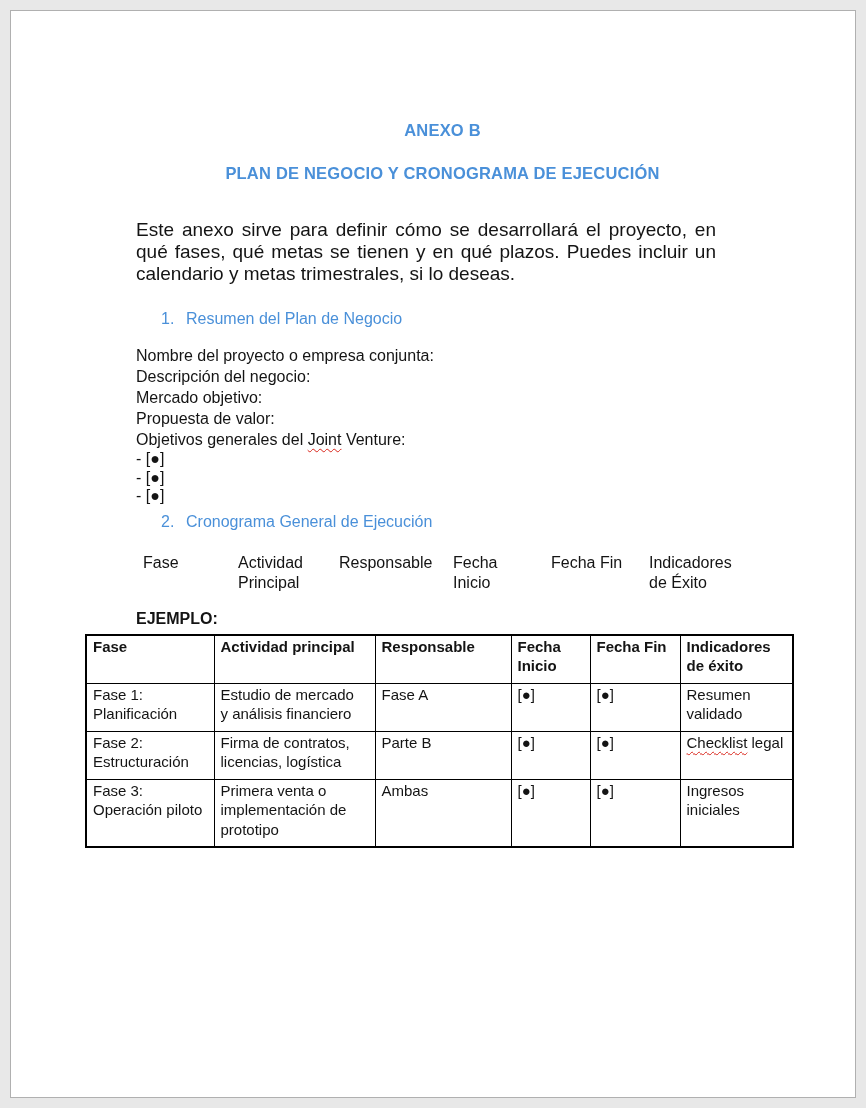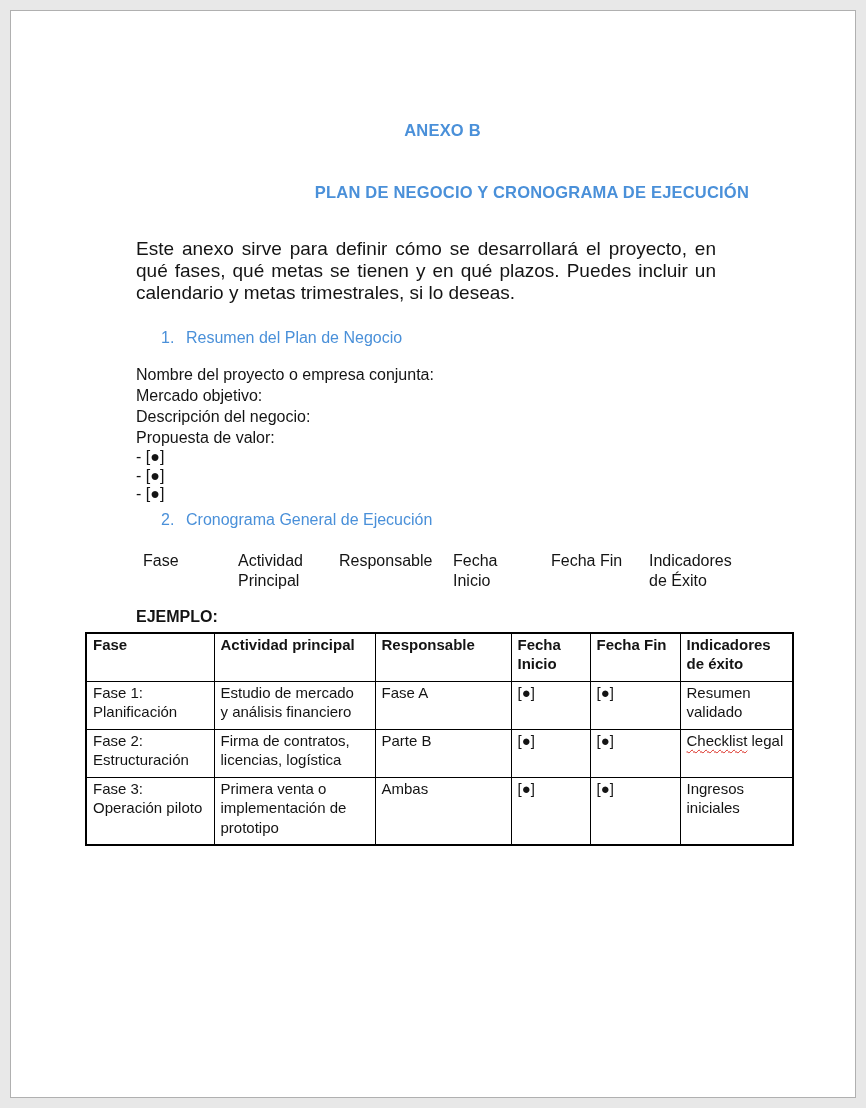--- a/index.html
+++ b/index.html
@@ -31,22 +31,22 @@
   }
   .doc-title{
     margin-top:110px;
     text-align:center;
     color:var(--accent);
     font-size:16.5px;
     font-weight:bold;
     letter-spacing:.2px;
   }
   .doc-subtitle{
-    margin-top:43px;
-    text-align:right;
+    margin-top:24px;
+    text-align:center;
     color:var(--accent);
     font-size:16.5px;
     font-weight:bold;
     letter-spacing:.2px;
   }
   .intro{
     margin-top:36px;
     max-width:580px;
     font-size:19px;
     line-height:22px;
@@ -136,23 +136,24 @@
 
     <p class="intro">Este anexo sirve para definir cómo se desarrollará el proyecto, en qué fases, qué metas se tienen y en qué plazos. Puedes incluir un calendario y metas trimestrales, si lo deseas.</p>
 
     <div class="section-heading sec1">
       <span class="num">1.</span>
       <span>Resumen del Plan de Negocio</span>
     </div>
 
     <div class="fields">
       <div>Nombre del proyecto o empresa conjunta:</div>
+      <div>Descripción del negocio:</div>
       <div>Mercado objetivo:</div>
-      <div>Descripción del negocio:</div>
       <div>Propuesta de valor:</div>
+      <div><span>Objetivos generales del </span><span class="sq">Joint</span><span> Venture:</span></div>
     </div>
 
     <div class="bullets">
       <div>- [●]</div>
       <div>- [●]</div>
       <div>- [●]</div>
     </div>
 
     <div class="section-heading sec2">
       <span class="num">2.</span>

